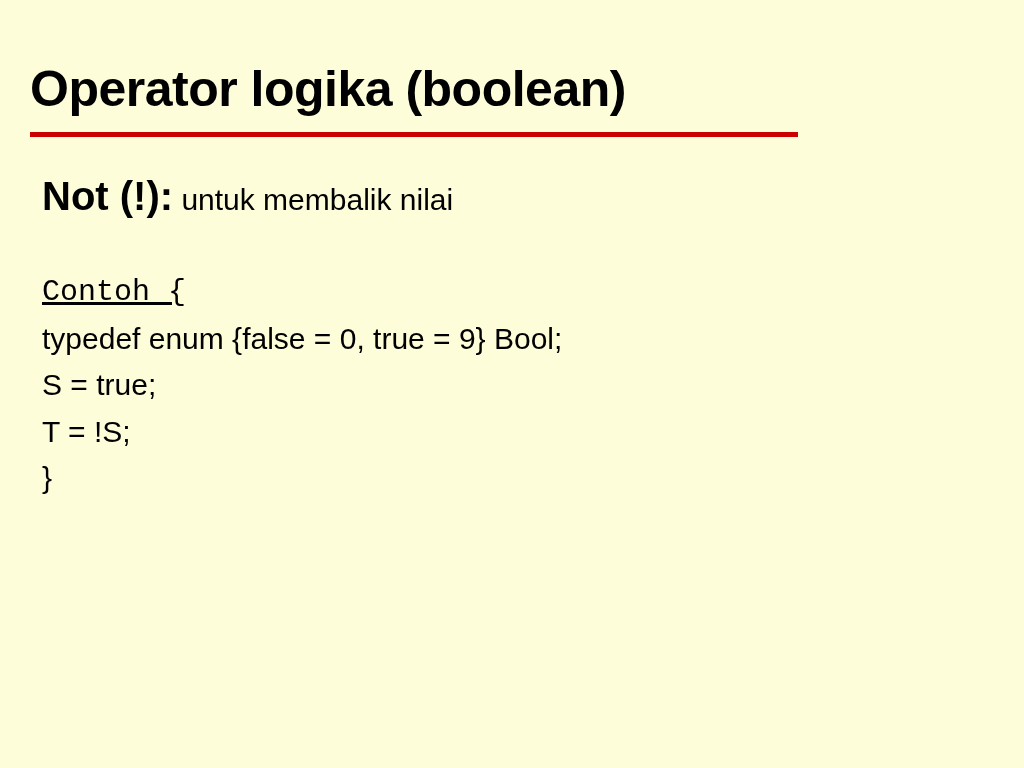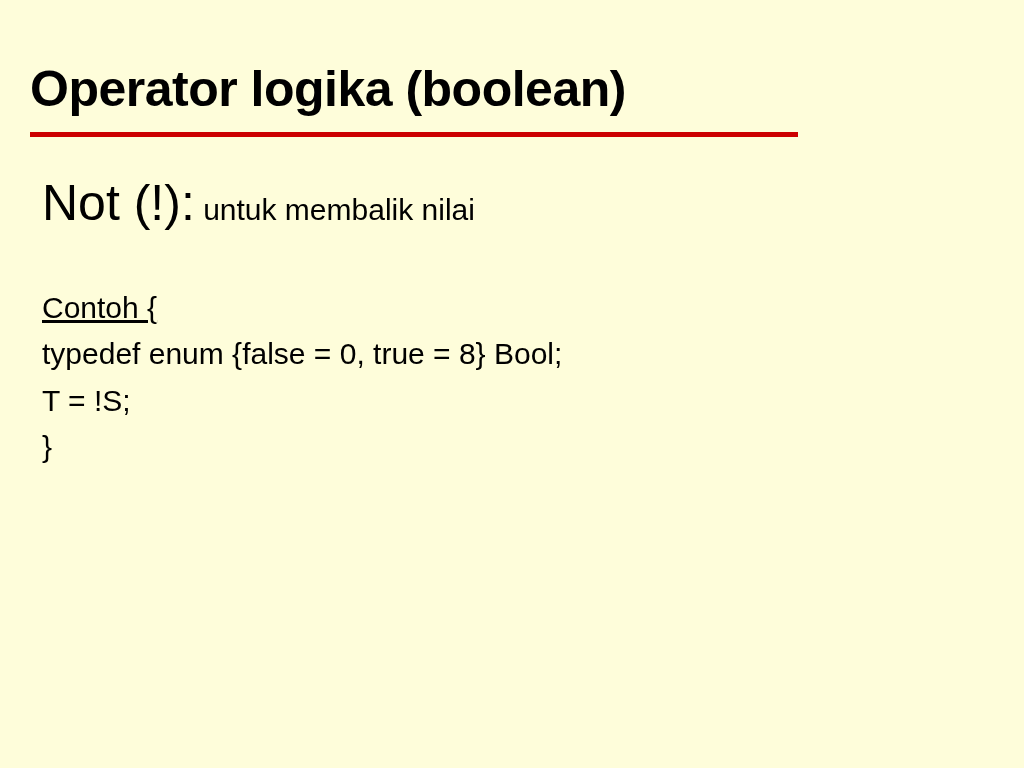--- a/index.html
+++ b/index.html
@@ -28,25 +28,26 @@
     border: none;
     border-top: 5px solid #cc0000;
     margin: 14px 0 28px 0;
   }
   .content {
     padding-left: 12px;
     font-size: 30px;
     line-height: 1.55;
   }
   .subhead-strong {
-    font-size: 50px;
-    font-weight: normal;
+    font-size: 40px;
+    font-weight: bold;
   }
   .contoh {
     text-decoration: underline;
+    font-family: Liberation Mono, monospace;
   }
   .code-row {
     display: flex;
     align-items: flex-start;
   }
   .code-left {
     width: 420px;
   }
   .arrow {
     font-family: Arial, sans-serif;
@@ -64,21 +65,22 @@
   <div class="content">
 
     <div>
       <span class="subhead-strong">Not (!):</span><span> untuk membalik nilai</span>
     </div>
 
     <div style="height: 42px;"></div>
 
     <div class="contoh">Contoh {</div>
 
-    <div>typedef enum {false = 0, true = 8} Bool;</div>
+    <div>typedef enum {false = 0, true = 9} Bool;</div>
+    <div>S = true;</div>
 
     <div class="code-row">
       <div class="code-left">T = !S;</div>
     </div>
 
     <div>}</div>
 
   </div>
 
 </div>

